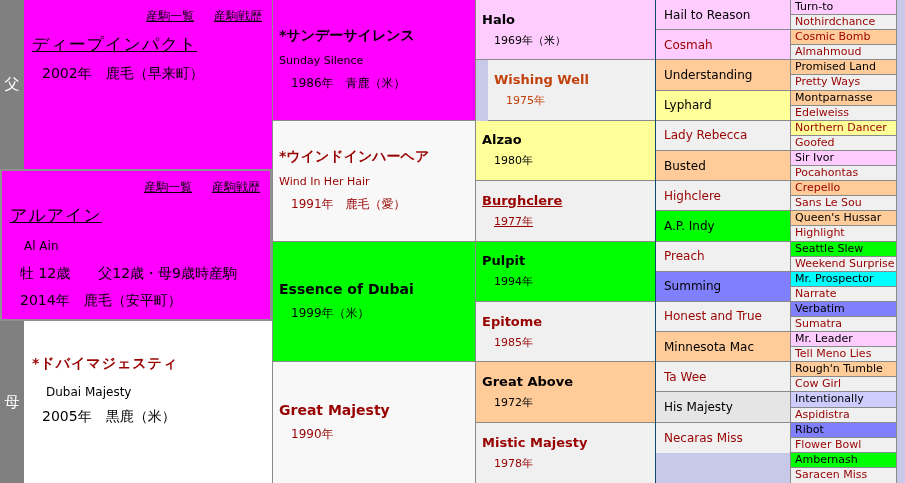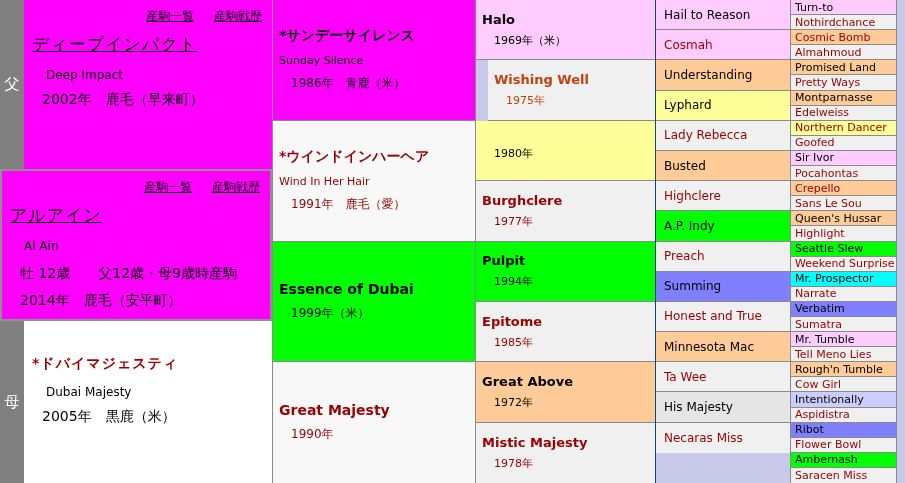--- a/index.html
+++ b/index.html
@@ -15,21 +15,21 @@
   .col2{width:203px;border-left:1px solid #8a8a8a;}
   .col3{width:180px;border-left:1px solid #8a8a8a;}
   .col4{width:135px;border-left:1px solid #0c4a6e;}
   .col5{width:107px;border-left:1px solid #8a8a8a;border-right:1px solid #8a8a8a;}
 
   .cell{box-sizing:border-box;border-bottom:1px solid #8a8a8a;display:flex;flex-direction:column;justify-content:center;overflow:hidden;}
   .col .cell:last-child{border-bottom:none;}
   .g2{flex:0 0 25%;padding-left:6px;}
   .g3{flex:0 0 12.5%;padding-left:6px;}
   .g4{flex:0 0 6.25%;padding-left:8px;font-size:12px;white-space:nowrap;}
-  .g5{flex:0 0 3.125%;padding-left:4px;font-size:11px;white-space:nowrap;justify-content:center;}
+  .g5{flex:0 0 3.125%;padding-left:4px;font-size:11px;white-space:nowrap;justify-content:flex-start;}
 
   .g2 .name{font-weight:bold;font-size:14px;white-space:nowrap;}
   .g2 .en{font-size:11px;margin-top:9px;}
   .g2 .year{font-size:12px;margin-top:8px;padding-left:12px;}
   .g3 .name{font-weight:bold;font-size:13px;white-space:nowrap;}
   .g3 .year{font-size:11px;margin-top:6px;padding-left:12px;}
 
   
   .father,.mother{display:flex;}
   .father{height:169px;}
@@ -57,21 +57,20 @@
       <div class="father">
         <div class="strip">
           <span>父</span>
         </div>
         <div class="fcontent">
           <div class="links">
             <a>産駒一覧</a>
             <a>産駒戦歴</a>
           </div>
           <a class="big-name">ディープインパクト</a>
-          <div class="en-line">Deep Impact</div>
           <div class="info-line">2002年　鹿毛（早来町）</div>
         </div>
       </div>
 
       <div class="subject-block">
         <div class="links">
           <a>産駒一覧</a>
           <a>産駒戦歴</a>
         </div>
         <a class="big-name">アルアイン</a>
@@ -115,23 +114,24 @@
     <div class="col col3">
         <div class="cell g3" style="background: rgb(255, 204, 255); color: rgb(0, 0, 0);">
           <div class="name">Halo</div>
           <div class="year">1969年（米）</div>
         </div>
         <div class="cell g3" style="background: rgb(240, 240, 240); color: #c2410c; margin-left: 12px;">
           <div class="name">Wishing Well</div>
           <div class="year">1975年</div>
         </div>
         <div class="cell g3" style="background: rgb(255, 255, 153); color: rgb(0, 0, 0);">
+          <div class="name">Alzao</div>
           <div class="year">1980年</div>
         </div>
-        <div class="cell g3" style="background: rgb(240, 240, 240); color: rgb(153, 0, 0);">
+        <div class="cell g3" style="background: rgb(240, 240, 240); color: rgb(153, 0, 0); text-decoration: underline;">
           <div class="name">Burghclere</div>
           <div class="year">1977年</div>
         </div>
         <div class="cell g3" style="background: rgb(0, 255, 0); color: rgb(0, 0, 0);">
           <div class="name">Pulpit</div>
           <div class="year">1994年</div>
         </div>
         <div class="cell g3" style="background: rgb(240, 240, 240); color: rgb(153, 0, 0);">
           <div class="name">Epitome</div>
           <div class="year">1985年</div>
@@ -253,21 +253,21 @@
         <div class="cell g5" style="background: rgb(240, 240, 240); color: rgb(153, 0, 0);">
           <div class="name">Narrate</div>
         </div>
         <div class="cell g5" style="background: rgb(128, 128, 255); color: rgb(0, 0, 0);">
           <div class="name">Verbatim</div>
         </div>
         <div class="cell g5" style="background: rgb(240, 240, 240); color: rgb(153, 0, 0);">
           <div class="name">Sumatra</div>
         </div>
         <div class="cell g5" style="background: rgb(255, 204, 255); color: rgb(0, 0, 0);">
-          <div class="name">Mr. Tumble</div>
+          <div class="name">Mr. Leader</div>
         </div>
         <div class="cell g5" style="background: rgb(240, 240, 240); color: rgb(153, 0, 0);">
           <div class="name">Tell Meno Lies</div>
         </div>
         <div class="cell g5" style="background: rgb(255, 204, 153); color: rgb(0, 0, 0);">
           <div class="name">Rough'n Tumble</div>
         </div>
         <div class="cell g5" style="background: rgb(240, 240, 240); color: rgb(153, 0, 0);">
           <div class="name">Cow Girl</div>
         </div>

